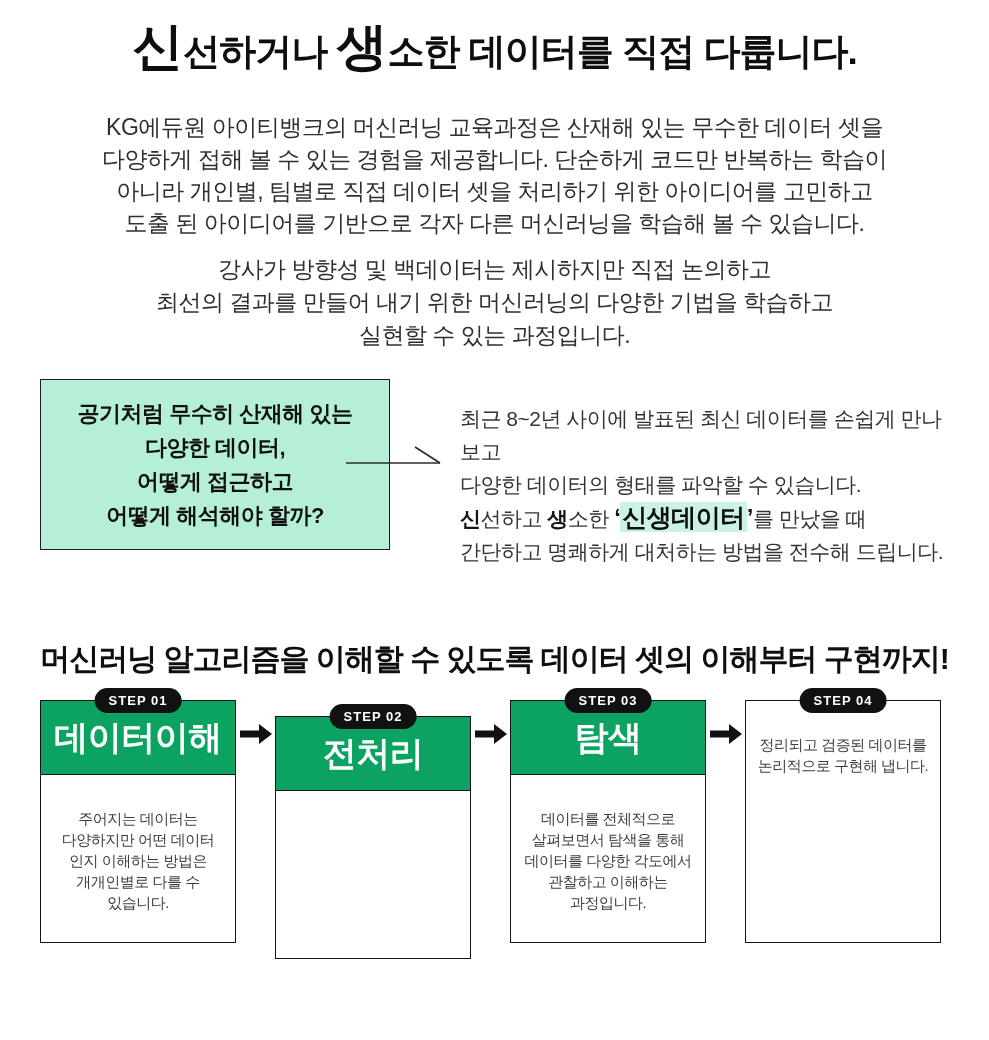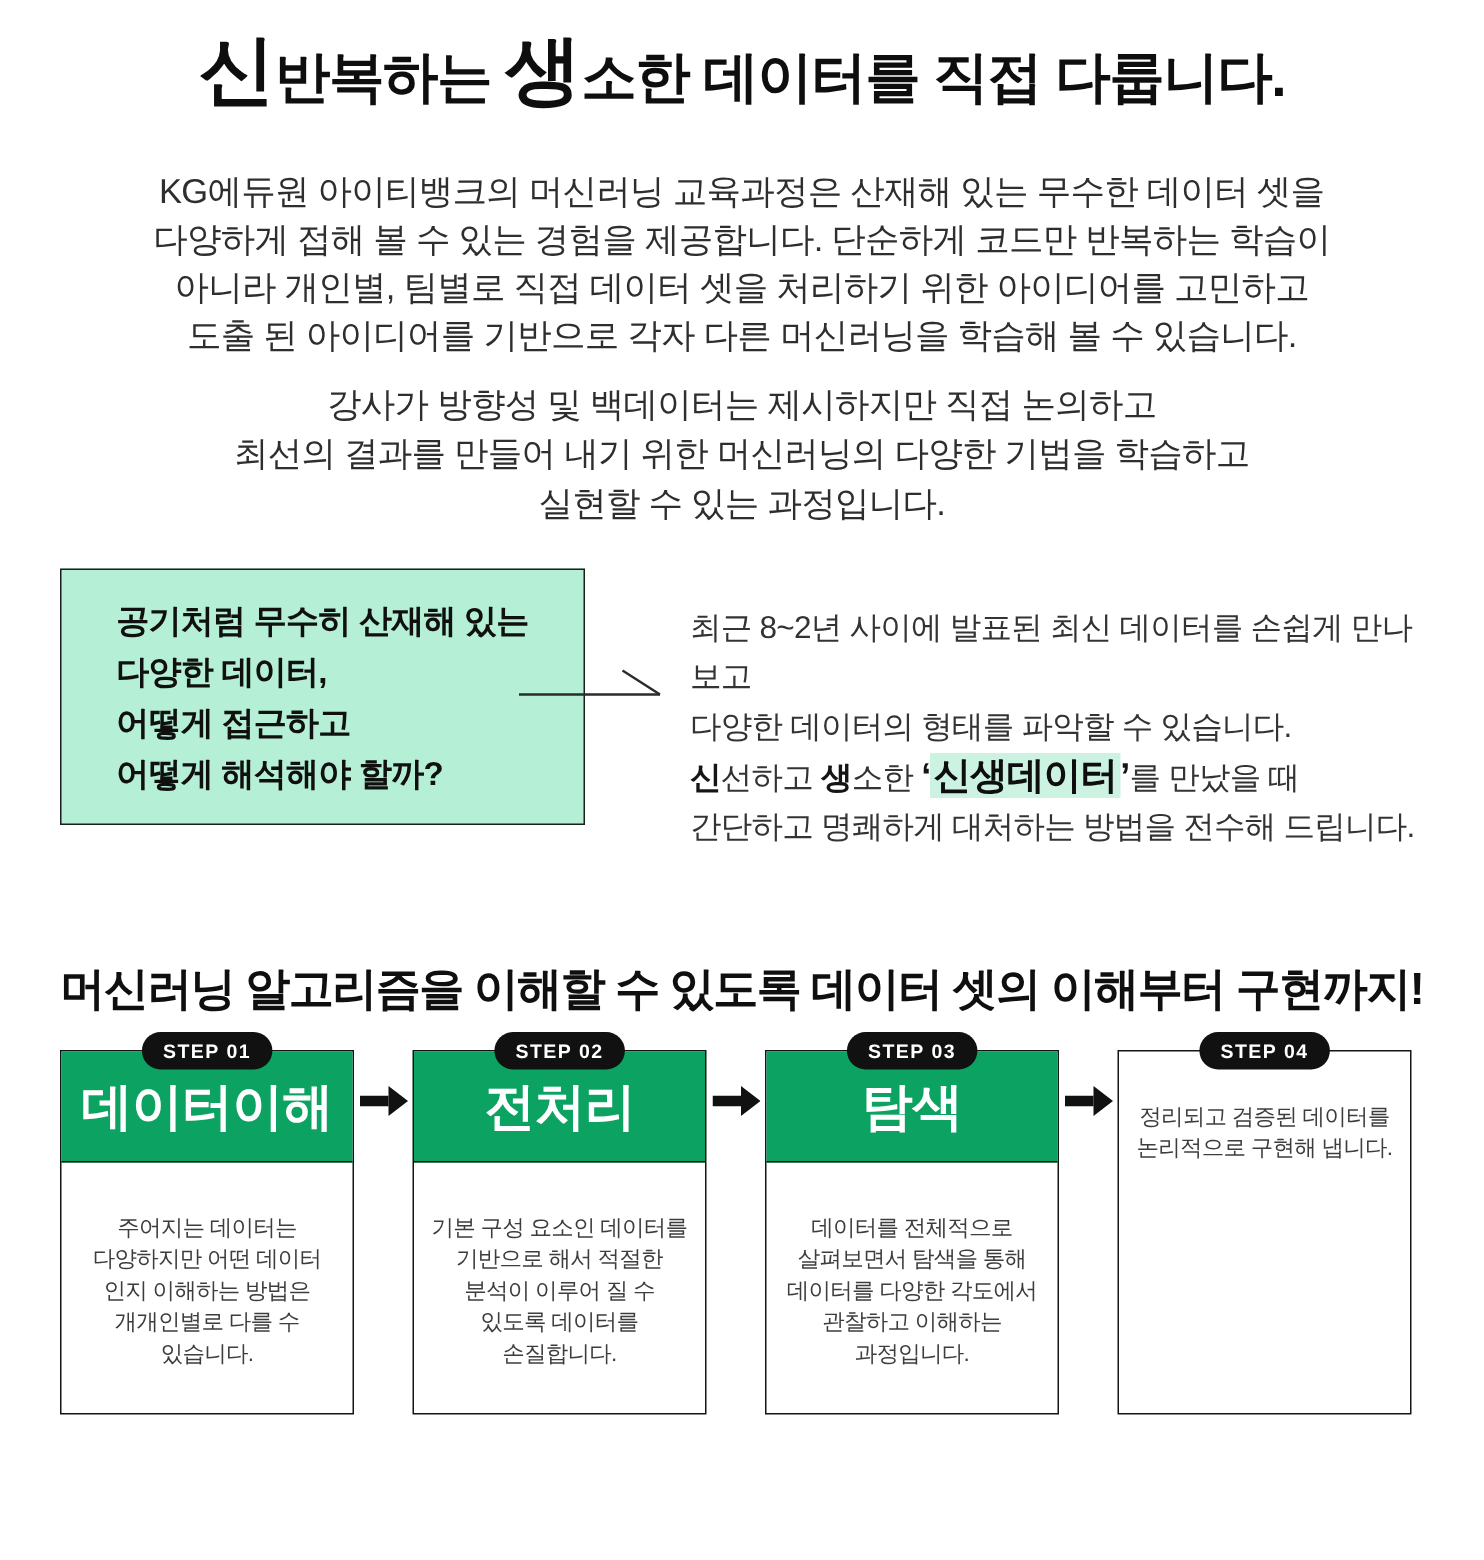--- a/index.html
+++ b/index.html
@@ -40,20 +40,21 @@
   .para1{top:88px;}
   .para2{top:230px;line-height:33px;}
 
   
   .quote-box{
     position:absolute;left:40px;top:379px;width:350px;height:171px;
     background:var(--mint-box);
     border:1.5px solid #1d1d1d;
     box-sizing:border-box;
     display:flex;align-items:center;justify-content:center;
+    text-align:center;
     font-size:22px;line-height:34px;font-weight:700;color:#101010;
     white-space:pre-line;letter-spacing:-0.5px;
   }
   .callout-arrow{position:absolute;left:346px;top:442px;}
   .callout-text{
     position:absolute;left:460px;top:402px;width:490px;
     font-size:21px;line-height:33px;color:#333333;
     letter-spacing:-0.5px;
   }
   .callout-text .row{display:block;}
@@ -97,21 +98,21 @@
     white-space:pre-line;letter-spacing:-0.5px;
   }
   .step-arrow{position:absolute;top:724px;}
 </style>
 </head>
 <body>
 
 <div class="page">
 
   <h1 class="hero-title">
-    <span class="hl-wrap"><span class="t-big">신</span><span class="t-normal">반복하는 </span><span class="t-big">생</span><span class="t-normal">소한 데이터를 직접 다룹니다.</span></span>
+    <span class="hl-wrap"><span class="t-big">신</span><span class="t-normal">선하거나 </span><span class="t-big">생</span><span class="t-normal">소한 데이터를 직접 다룹니다.</span></span>
   </h1>
 
   <p class="para para1">KG에듀원 아이티뱅크의 머신러닝 교육과정은 산재해 있는 무수한 데이터 셋을
 다양하게 접해 볼 수 있는 경험을 제공합니다. 단순하게 코드만 반복하는 학습이
 아니라 개인별, 팀별로 직접 데이터 셋을 처리하기 위한 아이디어를 고민하고
 도출 된 아이디어를 기반으로 각자 다른 머신러닝을 학습해 볼 수 있습니다.</p>
   <p class="para para2">강사가 방향성 및 백데이터는 제시하지만 직접 논의하고
 최선의 결과를 만들어 내기 위한 머신러닝의 다양한 기법을 학습하고
 실현할 수 있는 과정입니다.</p>
 
@@ -142,28 +143,23 @@
 인지 이해하는 방법은
 개개인별로 다를 수
 있습니다.</div>
   </div>
 
   <svg class="step-arrow" style="left:240px;" width="32" height="20" viewBox="0 0 32 20">
     <rect x="0" y="6.5" width="19" height="7" fill="#111111"></rect>
     <polygon points="19,0 32,10 19,20" fill="#111111"></polygon>
   </svg>
 
-  <div class="step-card" style="left:275px;">
+  <div class="step-card" style="left:275px;margin-top:16px;">
     <div class="step-badge">STEP 02</div>
     <div class="step-head">전처리</div>
-    <div class="step-desc">기본 구성 요소인 데이터를
-기반으로 해서 적절한
-분석이 이루어 질 수
-있도록 데이터를
-손질합니다.</div>
   </div>
 
   <svg class="step-arrow" style="left:475px;" width="32" height="20" viewBox="0 0 32 20">
     <rect x="0" y="6.5" width="19" height="7" fill="#111111"></rect>
     <polygon points="19,0 32,10 19,20" fill="#111111"></polygon>
   </svg>
 
   <div class="step-card" style="left:510px;">
     <div class="step-badge">STEP 03</div>
     <div class="step-head">탐색</div>

